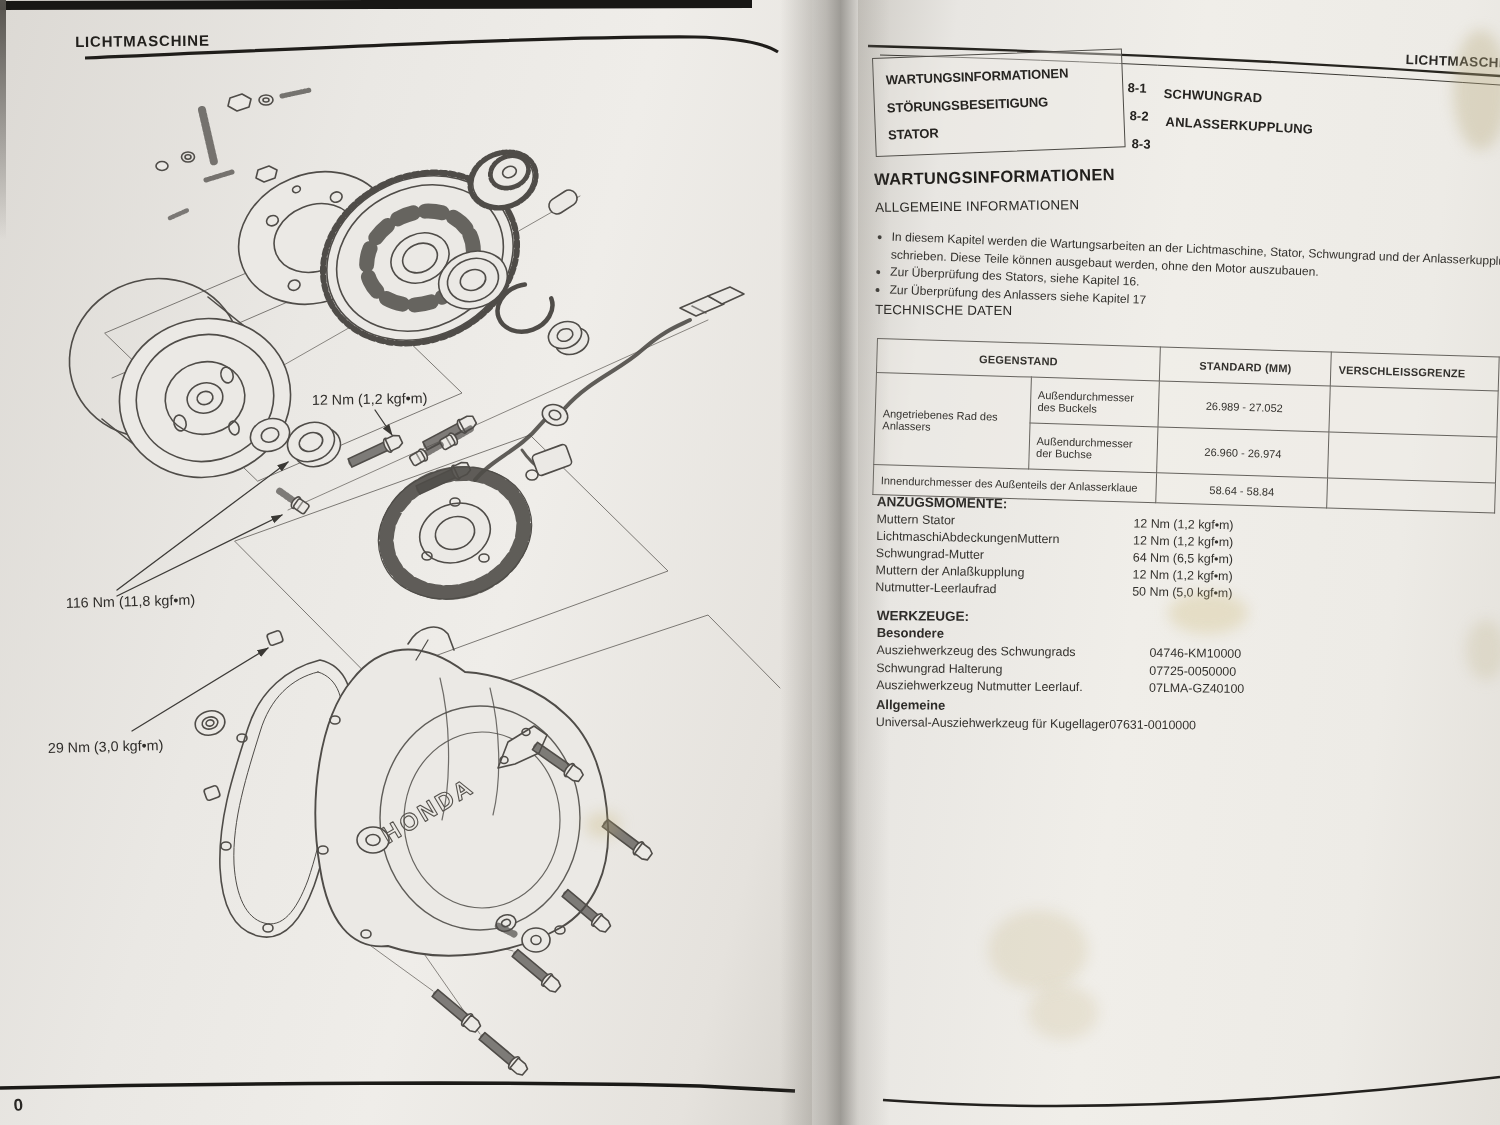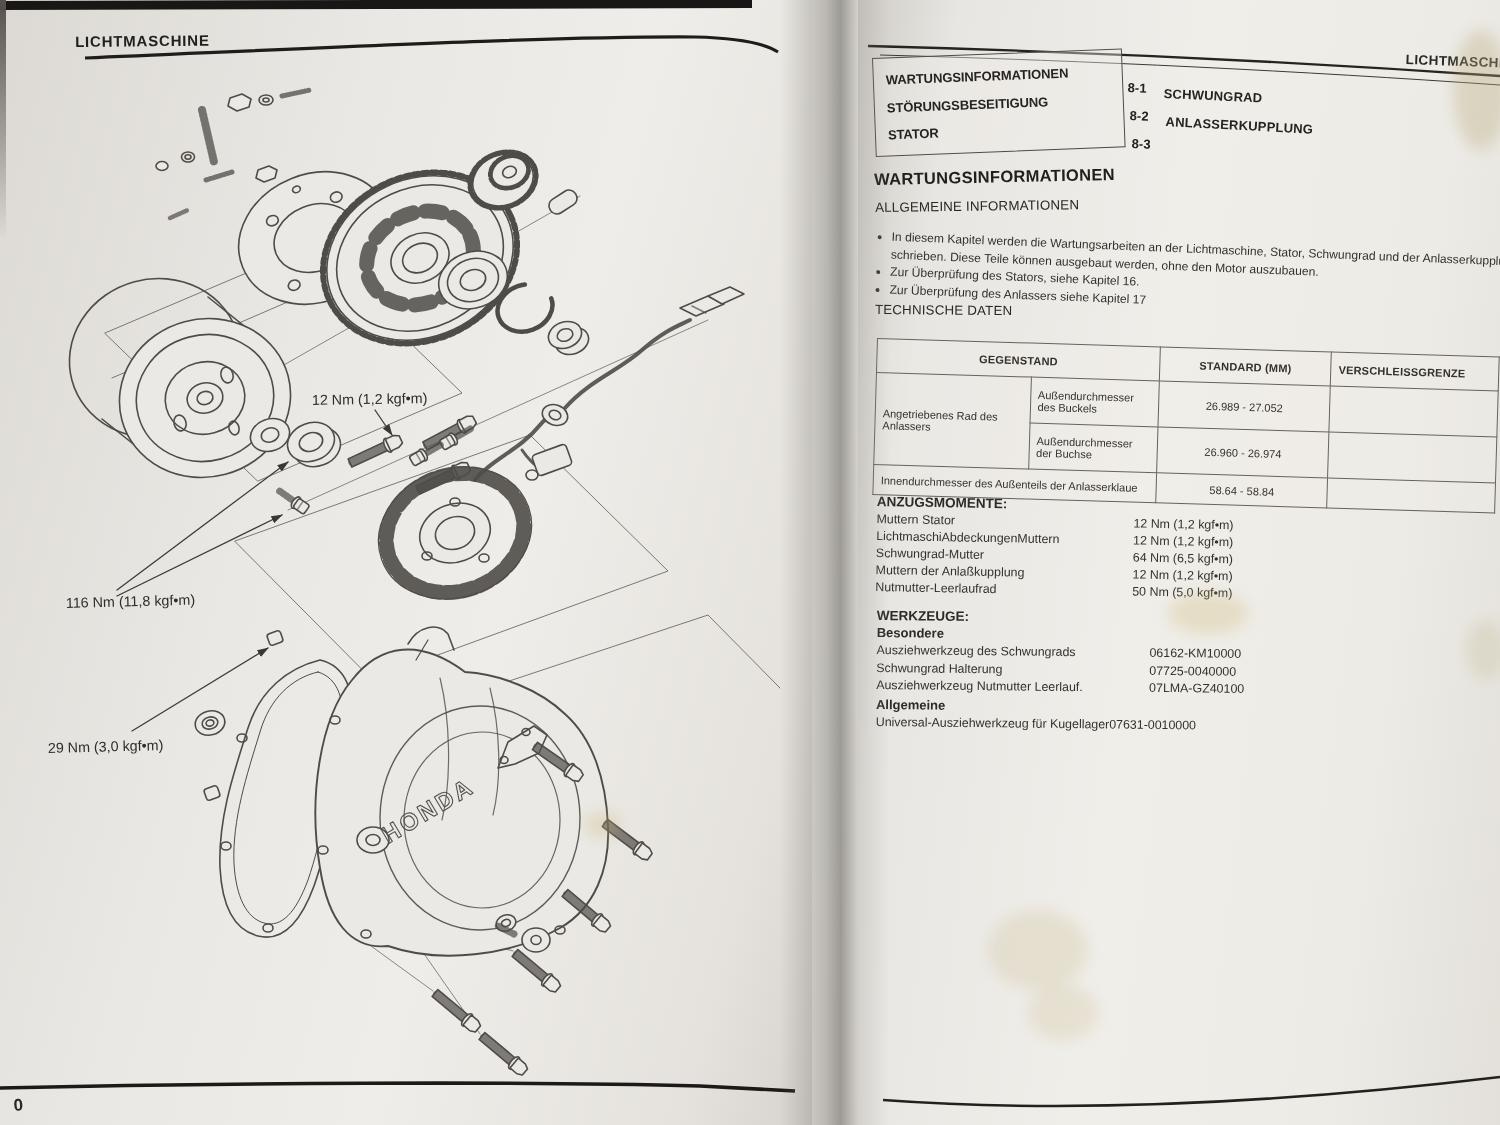--- a/index.html
+++ b/index.html
@@ -375,25 +375,25 @@
         </div>
     </div>
   </div>
 
   <div class="abs rot" style="left:19px;top:606px;transform:rotate(0.6deg);">
     <div class="sub-b" style="font-size:13.5px;">WERKZEUGE:</div>
     <div class="sub-b">Besondere</div>
     <div class="tools">
       <div class="row">
           <span class="k">Ausziehwerkzeug des Schwungrads</span>
-          <span>06162-KM10000</span>
+          <span>04746-KM10000</span>
         </div>
       <div class="row">
           <span class="k">Schwungrad Halterung</span>
-          <span>07725-0040000</span>
+          <span>07725-0050000</span>
         </div>
       <div class="row">
           <span class="k">Ausziehwerkzeug Nutmutter Leerlauf.</span>
           <span>07LMA-GZ40100</span>
         </div>
     </div>
     <div class="sub-b">Allgemeine</div>
     <div class="tools">
         <div class="row">
           <span>Universal-Ausziehwerkzeug für Kugellager07631-0010000</span>

